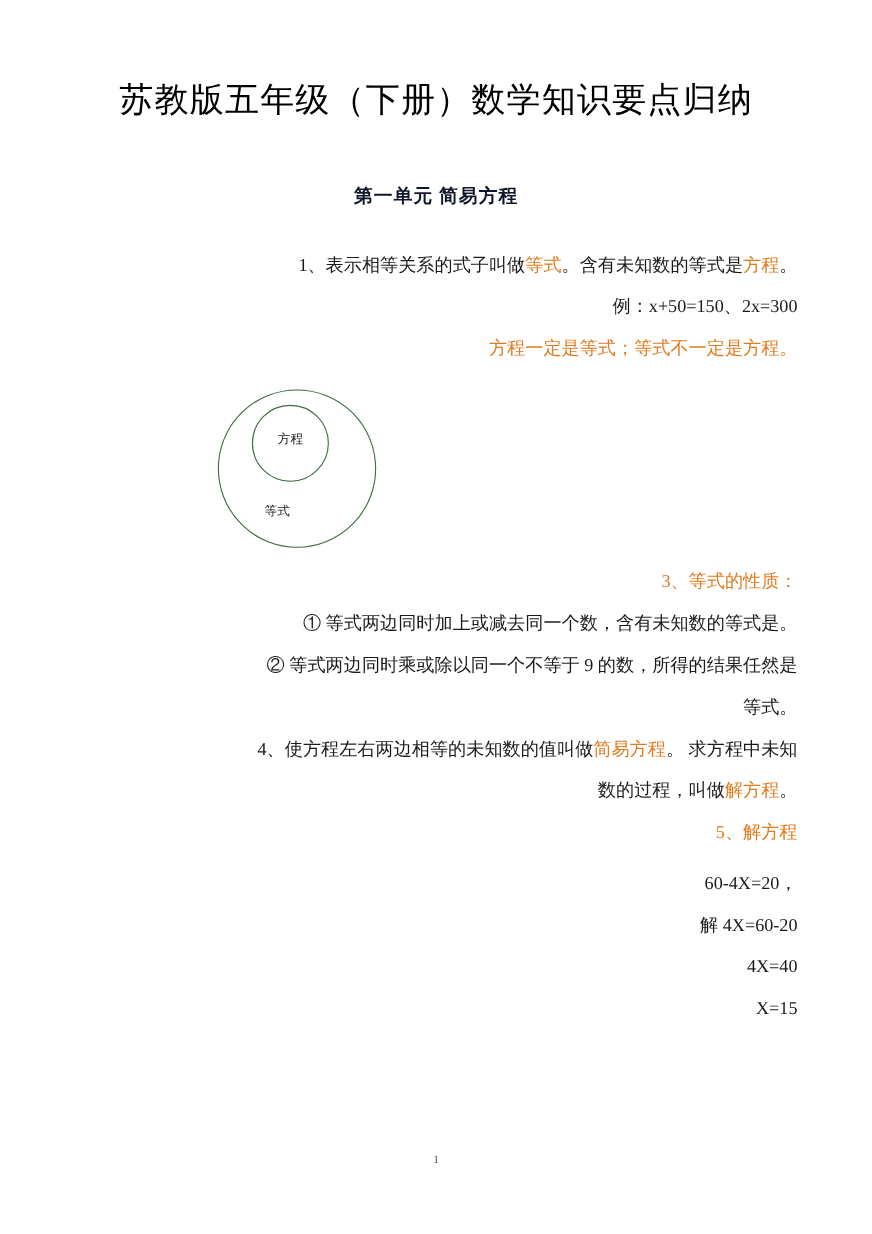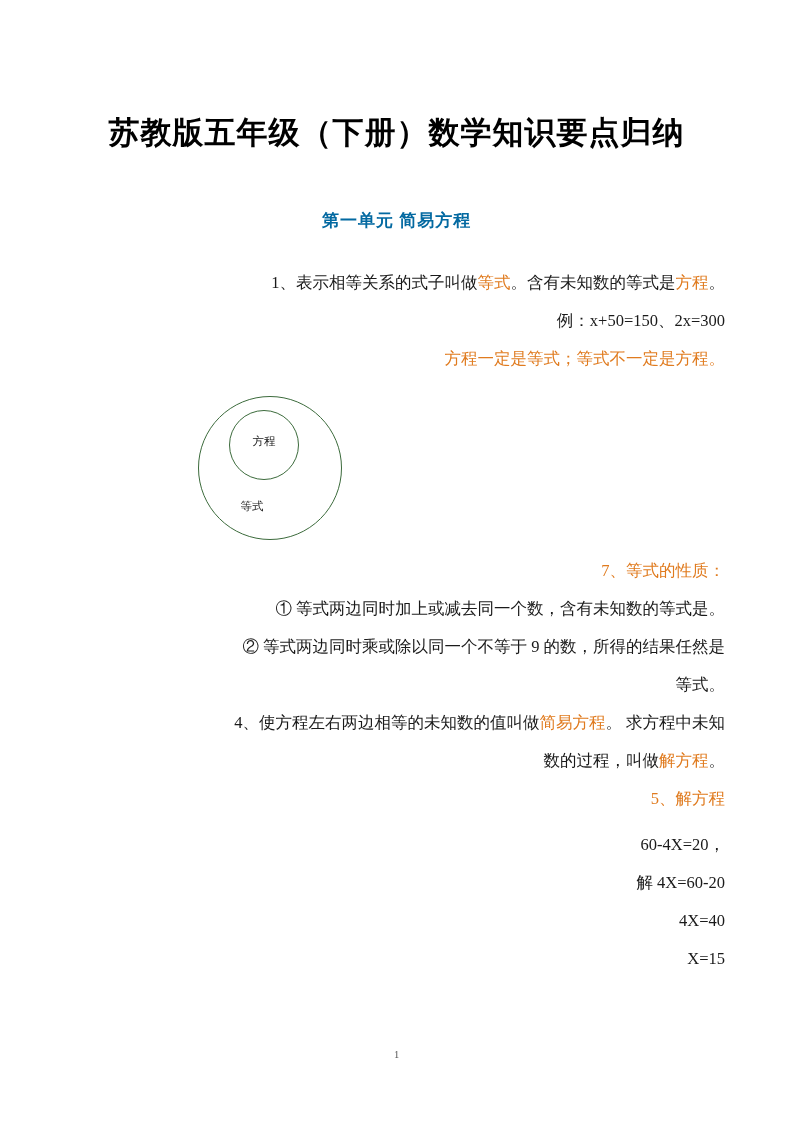--- a/index.html
+++ b/index.html
@@ -17,31 +17,31 @@
   }
   .page {
     position: relative;
     width: 793px;
     height: 1122px;
     box-sizing: border-box;
     padding: 0 68px;
   }
   .doc-title {
     font-family: "Liberation Serif", "DejaVu Serif", serif;
-    font-weight: bold;
+    font-weight: normal;
     font-size: 31px;
     text-align: center;
     letter-spacing: 1px;
     margin: 0;
-    padding-top: 112px;
+    padding-top: 70px;
     color: #000000;
   }
   .section-heading {
     text-align: center;
-    color: #0369a1;
+    color: #0f172a;
     font-weight: bold;
     font-size: 17px;
     margin: 0;
     padding-top: 55px;
     letter-spacing: 1px;
   }
   .body-block {
     padding-top: 32px;
   }
   p.line {
@@ -132,21 +132,21 @@
   </div>
 
   <div class="venn-wrap">
     <div class="venn-outer"></div>
     <div class="venn-inner"></div>
     <div class="venn-label-inner">方程</div>
     <div class="venn-label-outer">等式</div>
   </div>
 
   <div class="body-block" style="padding-top:6px;">
-    <p class="line"><span class="orange">7、等式的性质：</span></p>
+    <p class="line"><span class="orange">3、等式的性质：</span></p>
     <p class="line"><span>① 等式两边同时加上或减去同一个数，含有未知数的等式是。</span></p>
     <p class="line"><span>② 等式两边同时乘或除以同一个不等于 9 的数，所得的结果任然是</span></p>
     <p class="line"><span>等式。</span></p>
     <p class="line"><span>4、使方程左右两边相等的未知数的值叫做</span><span class="orange">简易方程</span><span>。 求方程中未知</span></p>
     <p class="line"><span>数的过程，叫做</span><span class="orange">解方程</span><span>。</span></p>
     <p class="line gap-top"><span class="orange">5、解方程</span></p>
   </div>
 
   <div class="equations">
     <p class="line">60-4X=20，</p>

